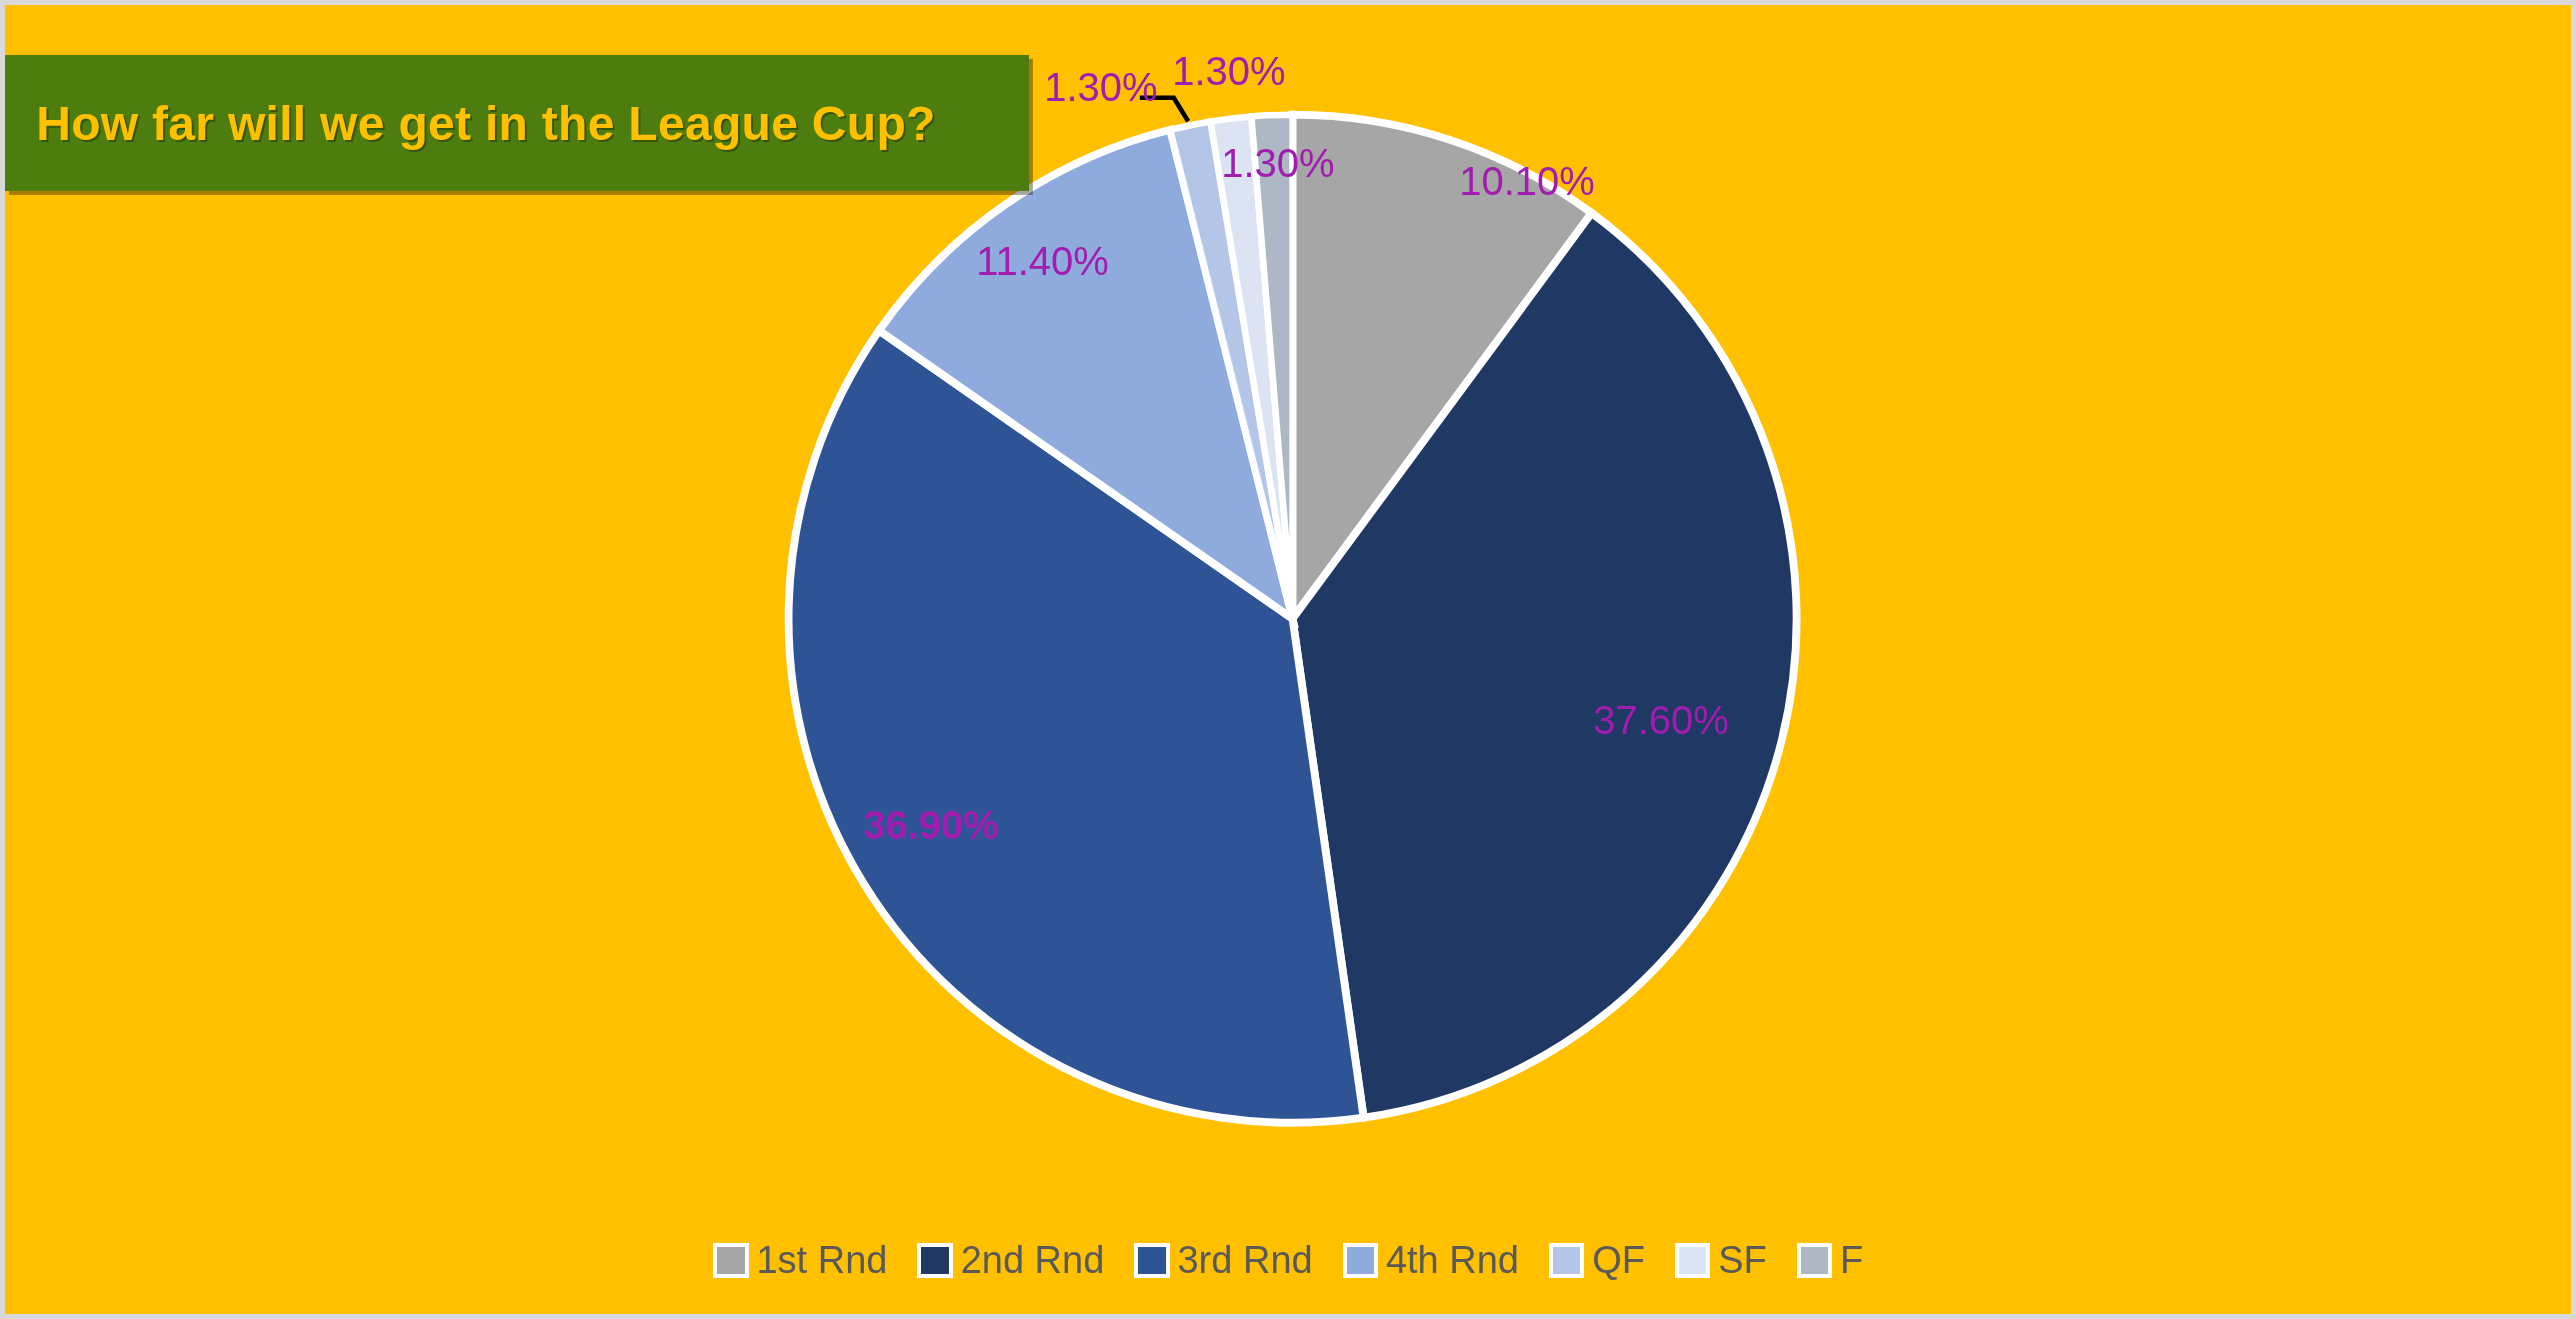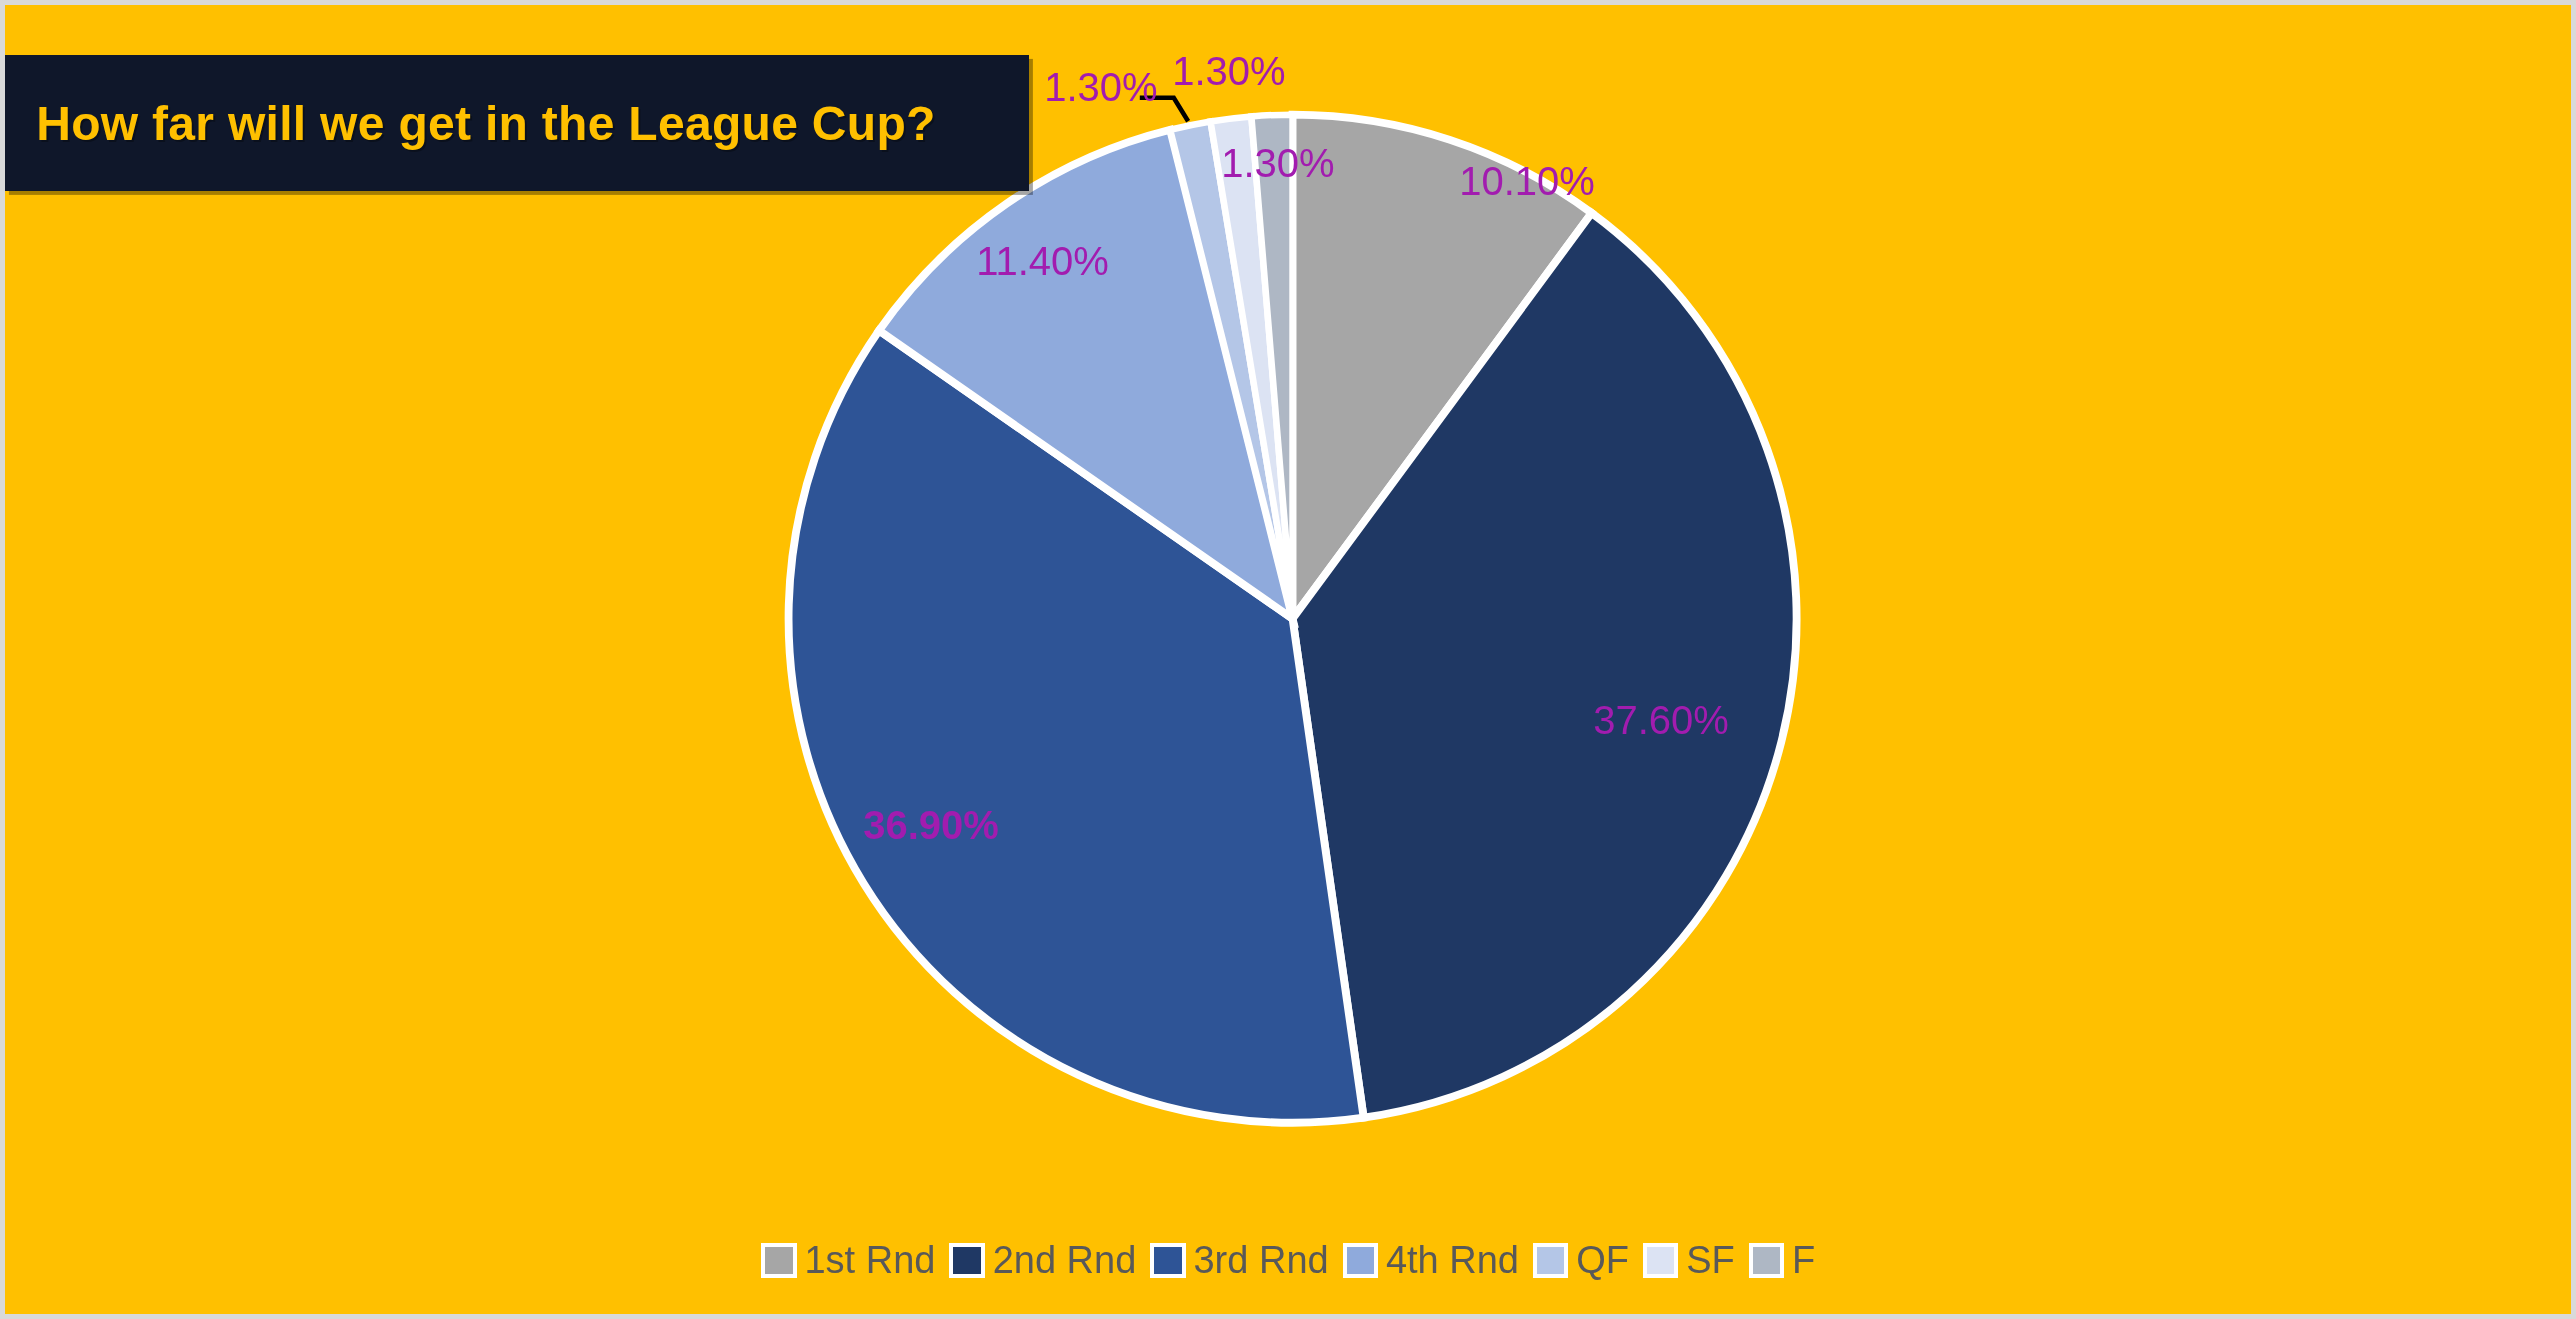--- a/index.html
+++ b/index.html
@@ -14,21 +14,21 @@
     left:5.2px; top:5.2px;
     width:2566px; height:1309px;
     background:#FFC000;
     overflow:hidden;
   }
   
   #title-box {
     position:absolute;
     left:0px; top:50px;
     width:1024px; height:136px;
-    background:#0f172a;
+    background:#4d7c0f;
     box-shadow:3.9px 3.9px 0 rgba(0,0,0,0.35);
     display:flex; align-items:center;
   }
   #title-text {
     color:#FFC000;
     font-size:48px;
     font-weight:bold;
     letter-spacing:0.3px;
     padding-left:31px;
     white-space:nowrap;
@@ -49,21 +49,21 @@
     line-height:1;
   }
   
   #legend {
     position:absolute;
     left:0; top:1234px;
     width:2566px;
     display:flex;
     justify-content:center;
     align-items:center;
-    gap:14px;
+    gap:30px;
   }
   .legend-item { display:flex; align-items:center; gap:7.8px; }
   .legend-swatch {
     width:27.4px; height:27.4px;
     border:4.6px solid #ffffff;
     box-sizing:content-box;
   }
   .legend-label {
     color:#595959;
     font-size:38px;

